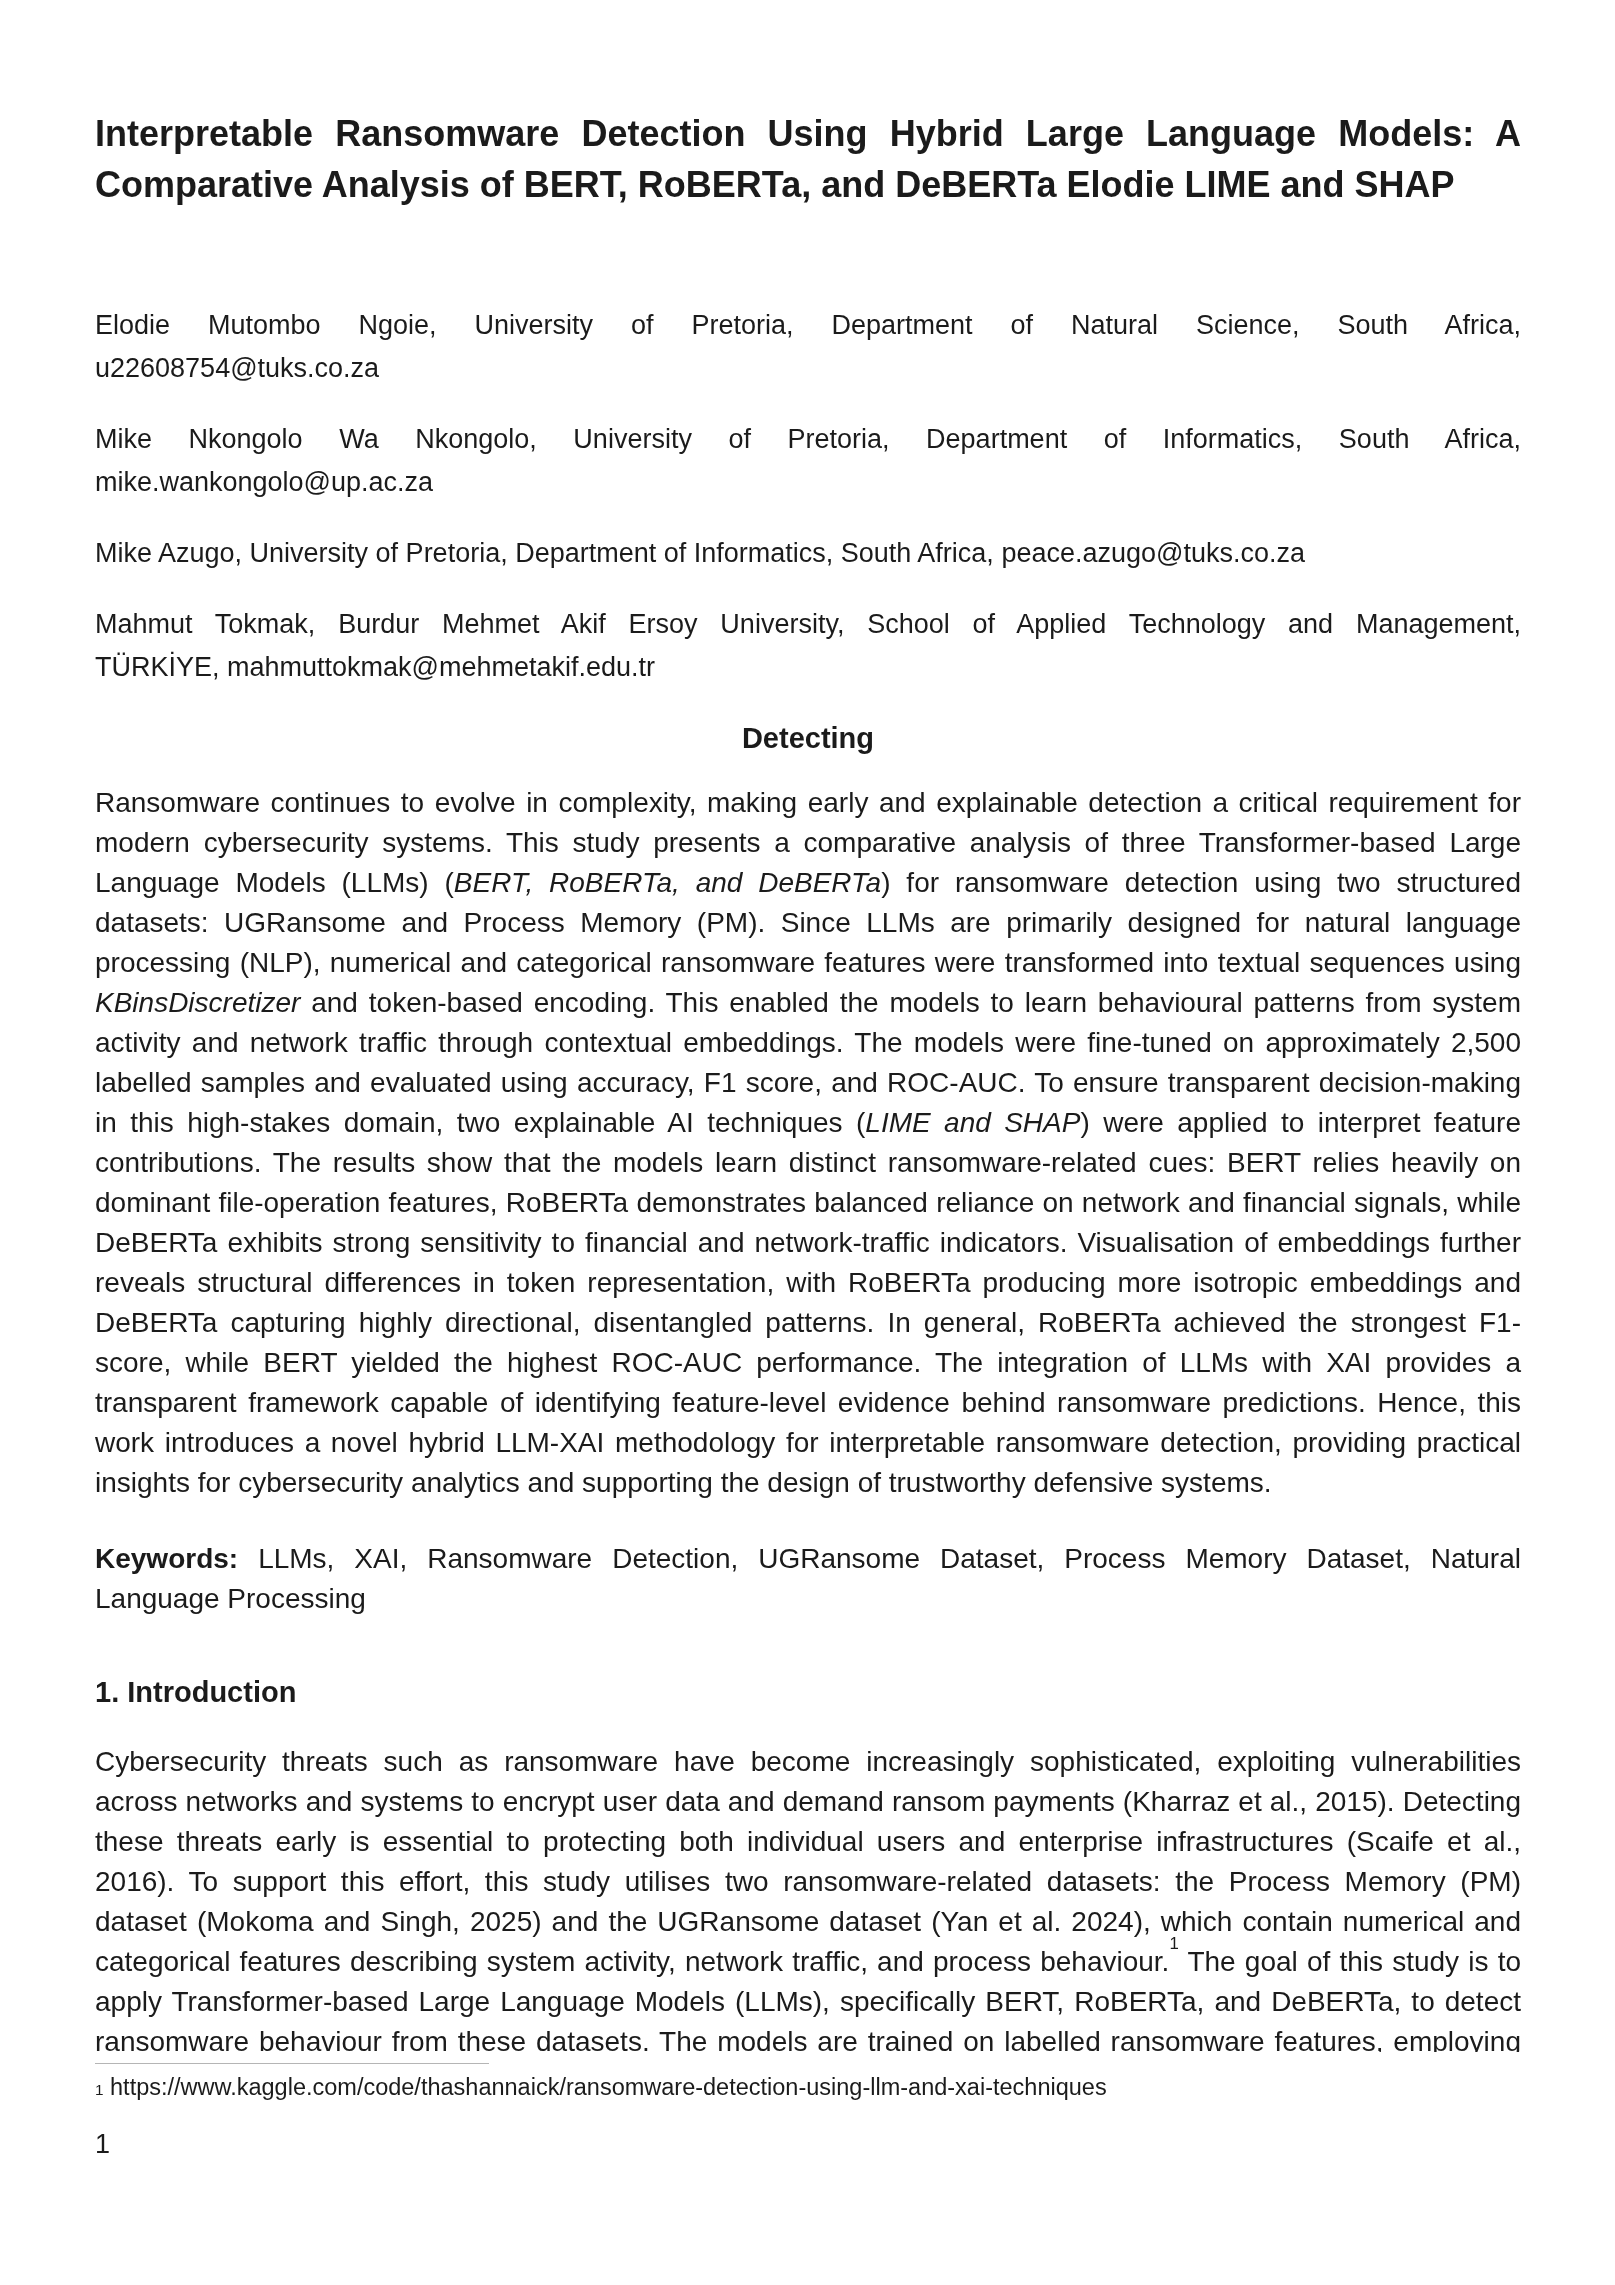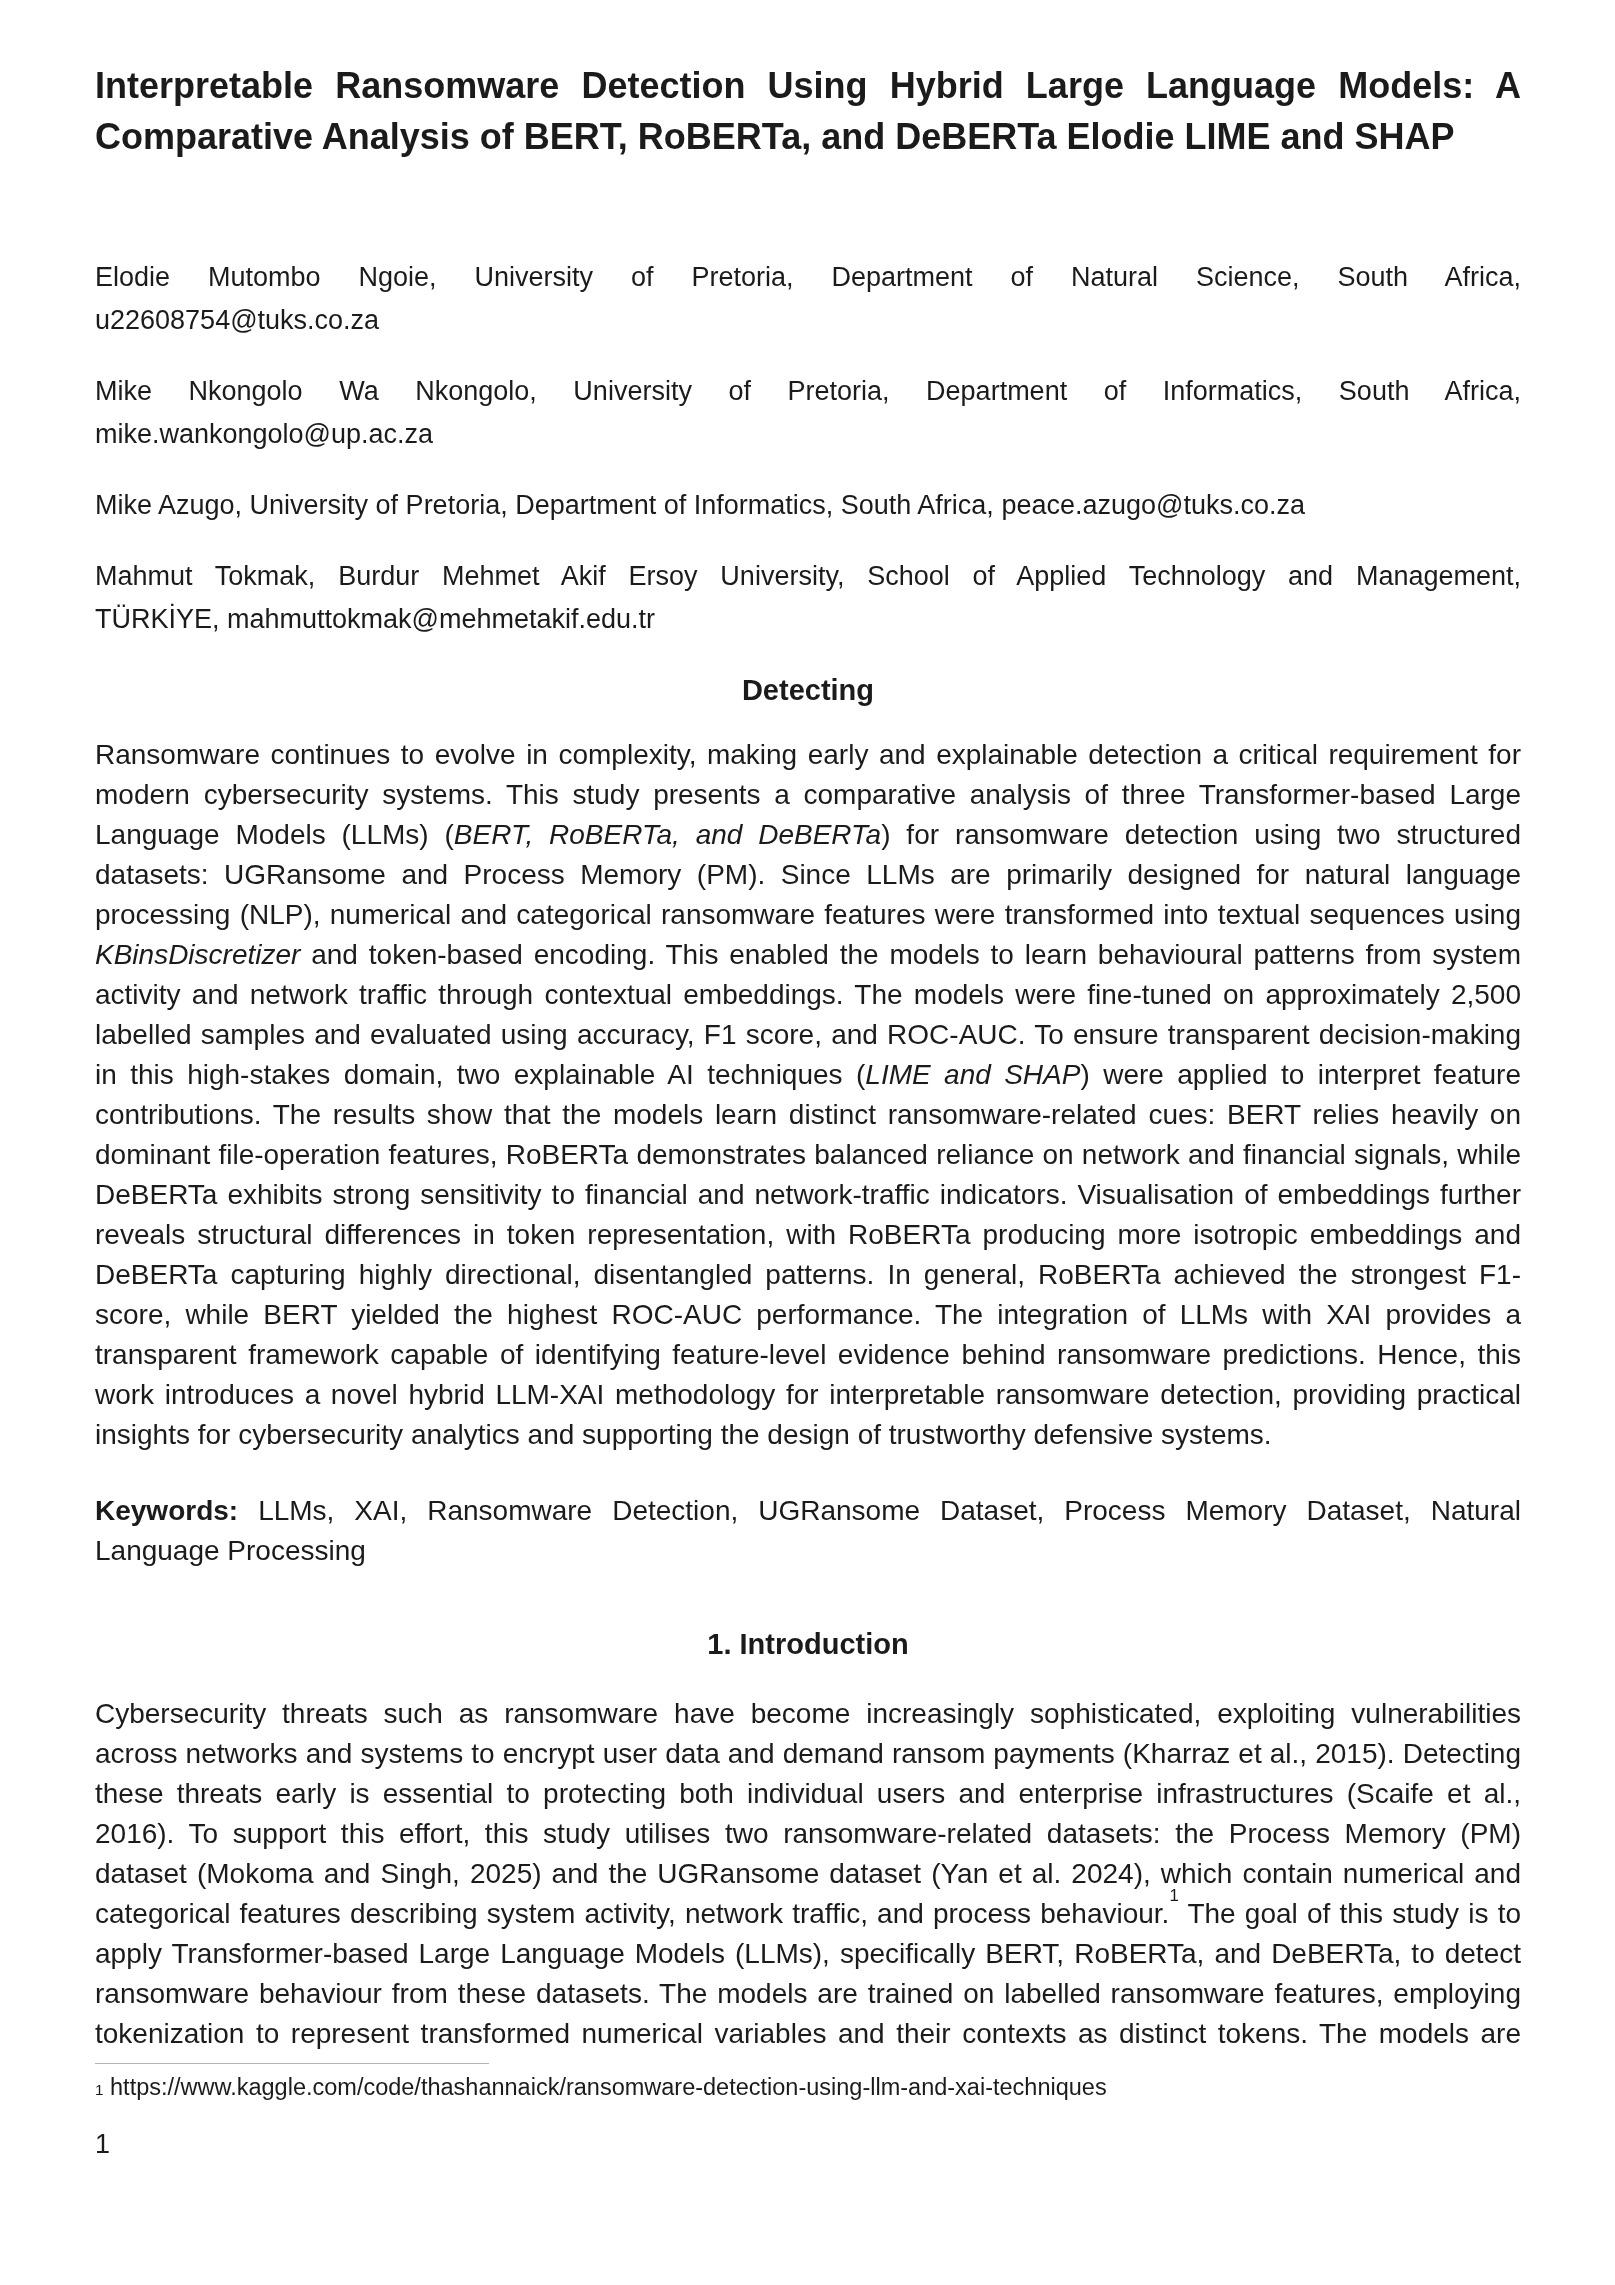--- a/index.html
+++ b/index.html
@@ -4,29 +4,29 @@
 <style>
   html, body { margin: 0; padding: 0; background: #ffffff; }
   .page {
     position: relative;
     width: 1616px;
     height: 2285px;
     box-sizing: border-box;
     background: #ffffff;
     color: #1b1b1b;
     font-family: "Liberation Sans", sans-serif;
-    padding: 60px 95px 0 95px;
+    padding: 108px 95px 0 95px;
     overflow: hidden;
   }
   .title { font-size: 36px; font-weight: bold; line-height: 51px; letter-spacing: 0; }
   .stretch { text-align: justify; text-align-last: justify; }
   .authors { margin-top: 94px; }
   .author { font-size: 27px; line-height: 43px; margin-bottom: 28px; }
   .author .name { font-weight: normal; }
-  .heading { font-size: 29px; font-weight: bold; line-height: 42px; text-align: center; }
+  .heading { font-size: 29px; font-weight: bold; line-height: 42px; }
   .h-abstract { text-align: center; margin-top: 11px; }
   .para { font-size: 28px; line-height: 40px; text-align: justify; }
   .abstract-para { margin-top: 23.5px; }
   .keywords-para { margin-top: 36px; }
   .keywords-para .label { font-weight: bold; }
   .h-intro { margin-top: 52px; }
   .intro-para { margin-top: 29px; }
   em.it { font-style: italic; }
   sup.fnref { font-size: 60%; vertical-align: top; position: relative; top: 2.7px; line-height: 0; }
   .footer {

